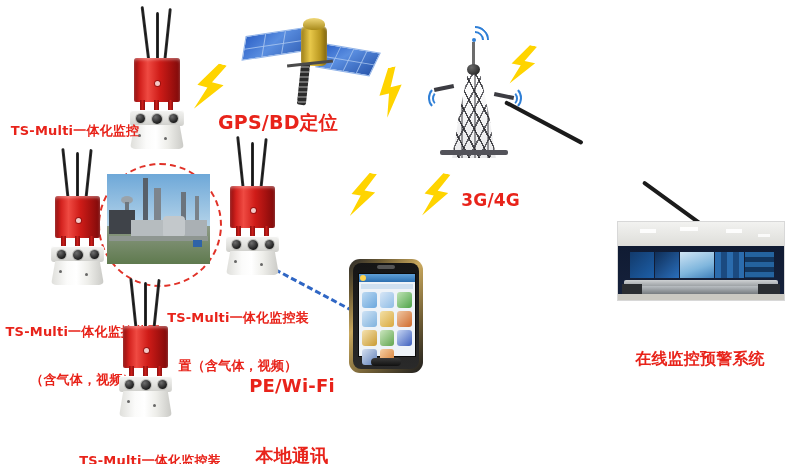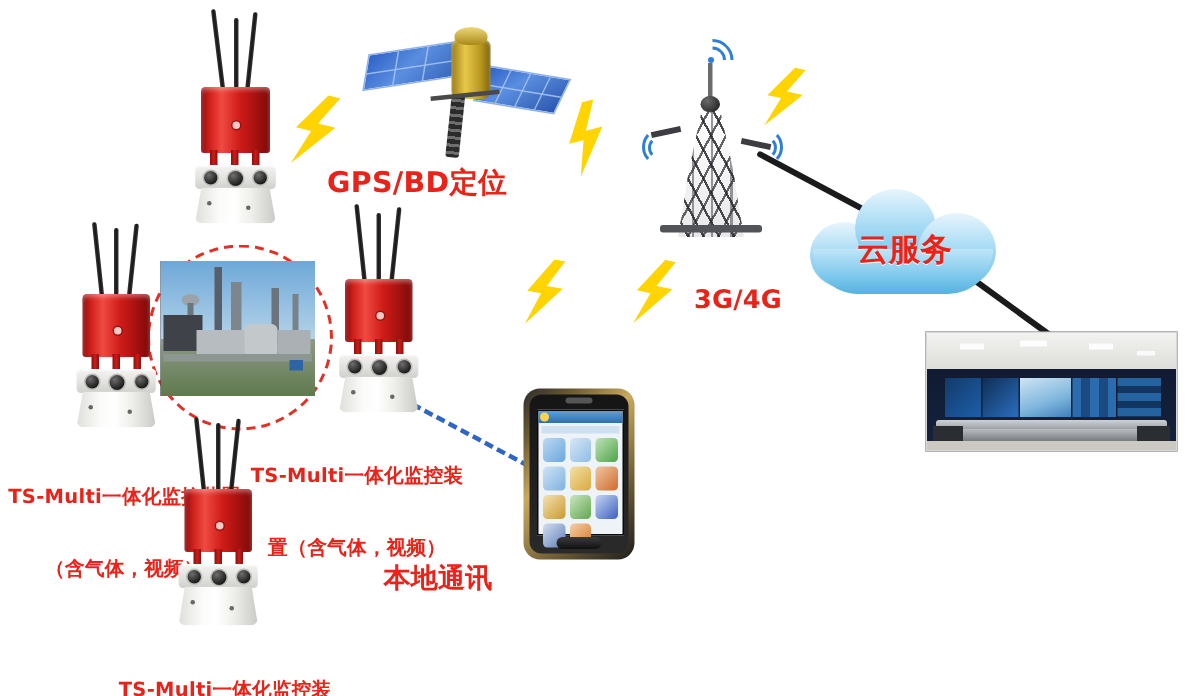--- a/index.html
+++ b/index.html
@@ -129,27 +129,20 @@
     <div class="abs" style="left:-12px;top:62px;width:20px;height:22px;">
       <div class="wifi-arc" style="left:10px;top:0;width:18px;height:20px;border-color:transparent transparent transparent #2f7fd6;"></div>
       <div class="wifi-arc" style="left:14px;top:5px;width:10px;height:11px;border-color:transparent transparent transparent #2f7fd6;"></div>
     </div>
     <div class="abs" style="left:78px;top:62px;width:20px;height:22px;">
       <div class="wifi-arc" style="left:-8px;top:0;width:18px;height:20px;border-color:transparent #2f7fd6 transparent transparent;"></div>
       <div class="wifi-arc" style="left:-4px;top:5px;width:10px;height:11px;border-color:transparent #2f7fd6 transparent transparent;"></div>
     </div>
   </div>
 
-  <div class="cloud" style="left:538px;top:122px;width:130px;height:80px;">
-    <div class="c" style="left:2px;top:26px;width:46px;height:44px;"></div>
-    <div class="c" style="left:32px;top:4px;width:54px;height:52px;"></div>
-    <div class="c" style="left:74px;top:20px;width:52px;height:50px;"></div>
-    <div class="base" style="left:4px;top:44px;width:120px;height:30px;"></div>
-    <div class="cloud-label" style="top:30px;font-size:21px;">云服务</div>
-  </div>
 
   <div class="photo" style="left:617px;top:221px;width:166px;height:78px;border:1px solid #d8d8d8;">
     <div class="abs" style="left:0;top:0;right:0;height:26px;background:linear-gradient(to bottom,#f2f2f0,#dcdcd8);"></div>
     <div class="abs" style="left:0;top:24px;right:0;bottom:0;background:linear-gradient(to bottom,#101b33,#16223c);"></div>
 
     <div class="abs" style="left:22px;top:7px;width:16px;height:4px;background:#ffffff;opacity:.9;"></div>
     <div class="abs" style="left:62px;top:5px;width:18px;height:4px;background:#ffffff;opacity:.9;"></div>
     <div class="abs" style="left:108px;top:7px;width:16px;height:4px;background:#ffffff;opacity:.9;"></div>
     <div class="abs" style="left:140px;top:12px;width:12px;height:3px;background:#fff;opacity:.8;"></div>
 
@@ -230,20 +223,21 @@
     <div class="dev-collar" style="left:22px;top:104px;width:54px;height:16px;"></div>
     <div class="dev-port" style="left:28px;top:108px;width:9px;height:9px;"></div>
     <div class="dev-port" style="left:44px;top:108px;width:10px;height:10px;"></div>
     <div class="dev-port" style="left:61px;top:108px;width:9px;height:9px;"></div>
     <div class="dev-cone" style="left:22px;top:119px;width:54px;height:24px;
          clip-path:polygon(8% 0%,92% 0%,100% 100%,0% 100%);border-radius:0 0 5px 5px;"></div>
     <div class="dev-dot" style="left:30px;top:128px;"></div>
     <div class="dev-dot" style="left:56px;top:131px;"></div>
   </div>
   <div class="lbl lbl-cn" style="left:2px;top:90px;width:146px;font-size:13px;">
+    <div>TS-Multi一体化监控</div>
   </div>
 
   <div class="device" style="left:30px;top:148px;width:96px;height:140px;">
     <div class="dev-ant" style="left:34px;top:0;width:3px;height:52px;transform:rotate(-6deg);"></div>
     <div class="dev-ant" style="left:46px;top:4px;width:3px;height:48px;"></div>
     <div class="dev-ant" style="left:57px;top:1px;width:3px;height:51px;transform:rotate(6deg);"></div>
     <div class="dev-body" style="left:25px;top:48px;width:45px;height:42px;"></div>
     <div class="dev-neck" style="left:31px;top:88px;width:5px;height:12px;"></div>
     <div class="dev-neck" style="left:45px;top:88px;width:5px;height:12px;"></div>
     <div class="dev-neck" style="left:59px;top:88px;width:5px;height:12px;"></div>
@@ -307,24 +301,26 @@
 
   <div class="bolt" style="left:190px;top:62px;width:40px;height:50px;transform:rotate(14deg);"></div>
   <div class="bolt" style="left:372px;top:68px;width:38px;height:48px;transform:rotate(-14deg);"></div>
   <div class="bolt" style="left:505px;top:44px;width:36px;height:42px;transform:rotate(12deg);"></div>
   <div class="bolt" style="left:345px;top:172px;width:36px;height:46px;transform:rotate(10deg);"></div>
   <div class="bolt" style="left:418px;top:172px;width:36px;height:46px;transform:rotate(12deg);"></div>
 
   <div class="lbl" style="left:218px;top:111px;width:140px;font-size:19px;text-align:left;">GPS/BD定位</div>
 
 
-  <div class="lbl" style="left:452px;top:190px;width:80px;font-size:17px;text-align:center;">3G/4G</div>
+  <div class="lbl" style="left:440px;top:190px;width:80px;font-size:17px;text-align:right;">3G/4G</div>
 
 
   <div class="lbl lbl-cn" style="left:232px;top:327px;width:120px;font-size:18px;line-height:1.3;">
+    <div>PE/Wi-Fi</div>
     <div>本地通讯</div>
   </div>
 
 
   <div class="lbl lbl-cn" style="left:608px;top:305px;width:184px;font-size:16px;line-height:1.35;">
+    <div>在线监控预警系统</div>
   </div>
 
 </div>
 
 </body></html>

